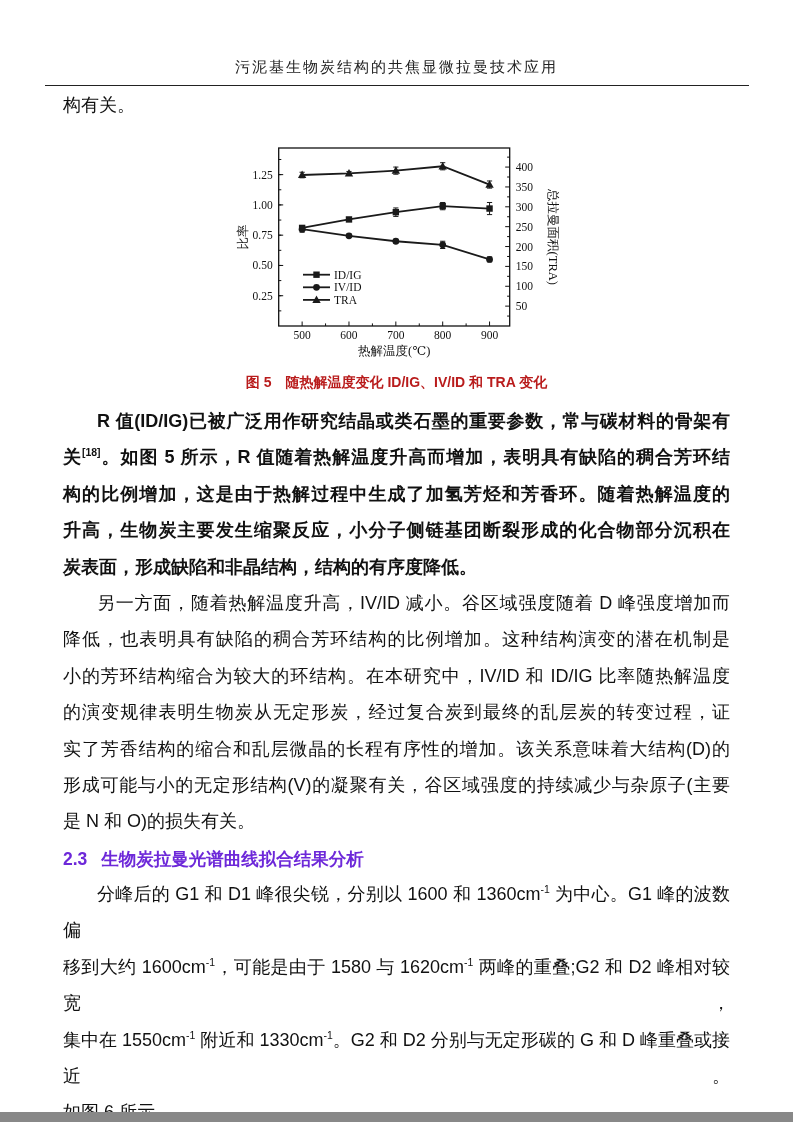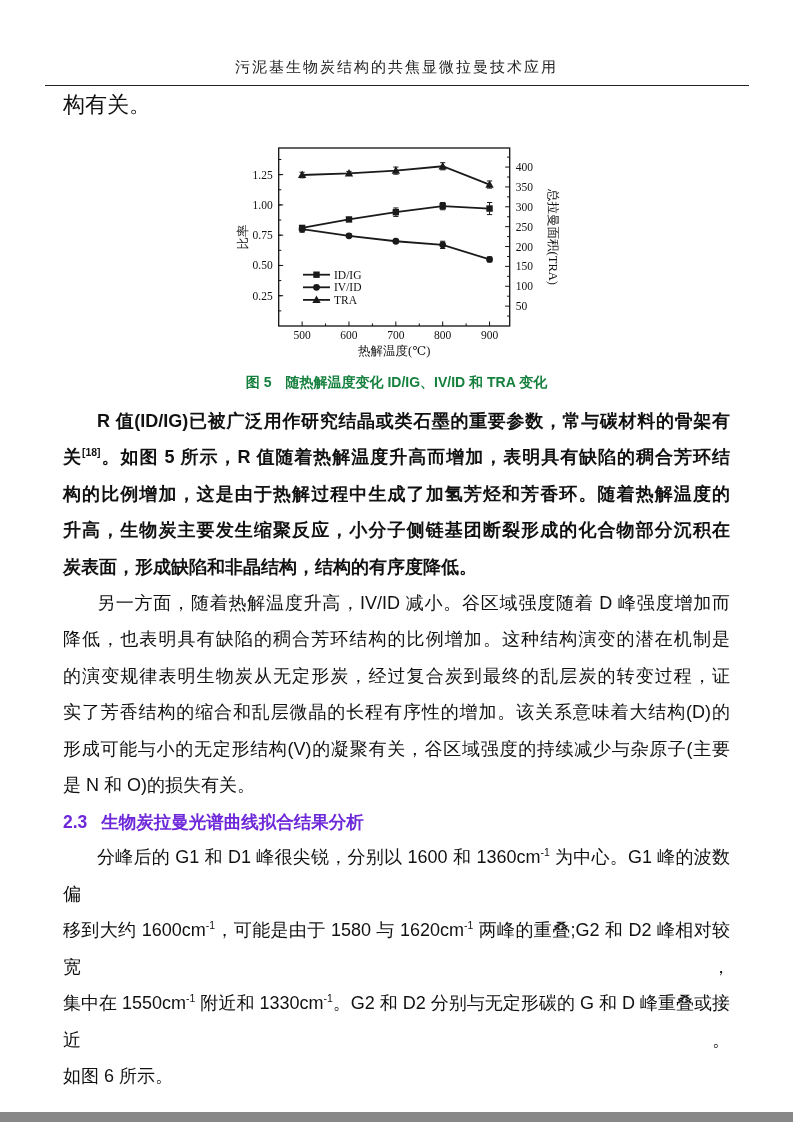--- a/index.html
+++ b/index.html
@@ -20,33 +20,33 @@
     font-family:"Liberation Serif","DejaVu Serif",serif;
     font-size:15px;line-height:21px;letter-spacing:2px;color:#222;
   }
   .header-rule{
     margin:7px 0 0 45px;width:704px;height:0;
     border-top:1.6px solid #222;
   }
   
   .lead{
     margin:6px 63px 0 63px;
-    font-size:22px;line-height:26px;
+    font-size:18px;line-height:26px;
   }
   
   .chart-block{
     width:340px;height:230px;
     margin:20px 0 0 233px;
   }
   .fig-caption{
     margin-top:4px;
     text-align:center;
     font-weight:bold;
     font-size:14px;line-height:20px;
-    color:#15803d;
+    color:#b91c1c;
   }
   
   .para{
     margin:0 63px;
     font-size:18px;
     line-height:36.4px;
   }
   .para.first{margin-top:11px;font-weight:bold;}
   .para.third{margin-top:5px;}
   .line{
@@ -273,20 +273,21 @@
       <div class="line indent just">R 值(ID/IG)已被广泛用作研究结晶或类石墨的重要参数，常与碳材料的骨架有</div>
       <div class="line just">关<sup>[18]</sup>。如图 5 所示，R 值随着热解温度升高而增加，表明具有缺陷的稠合芳环结</div>
       <div class="line just">构的比例增加，这是由于热解过程中生成了加氢芳烃和芳香环。随着热解温度的</div>
       <div class="line just">升高，生物炭主要发生缩聚反应，小分子侧链基团断裂形成的化合物部分沉积在</div>
       <div class="line">炭表面，形成缺陷和非晶结构，结构的有序度降低。</div>
     </div>
 
   <div class="para">
       <div class="line indent just">另一方面，随着热解温度升高，IV/ID 减小。谷区域强度随着 D 峰强度增加而</div>
       <div class="line just">降低，也表明具有缺陷的稠合芳环结构的比例增加。这种结构演变的潜在机制是</div>
+      <div class="line just">小的芳环结构缩合为较大的环结构。在本研究中，IV/ID 和 ID/IG 比率随热解温度</div>
       <div class="line just">的演变规律表明生物炭从无定形炭，经过复合炭到最终的乱层炭的转变过程，证</div>
       <div class="line just">实了芳香结构的缩合和乱层微晶的长程有序性的增加。该关系意味着大结构(D)的</div>
       <div class="line just">形成可能与小的无定形结构(V)的凝聚有关，谷区域强度的持续减少与杂原子(主要</div>
       <div class="line">是 N 和 O)的损失有关。</div>
     </div>
 
   <h2 class="heading"><span class="h-num">2.3</span><span class="h-title">生物炭拉曼光谱曲线拟合结果分析</span></h2>
 
   <div class="para third">
       <div class="line indent just">分峰后的 G1 和 D1 峰很尖锐，分别以 1600 和 1360cm<sup>-1</sup> 为中心。G1 峰的波数偏</div>

